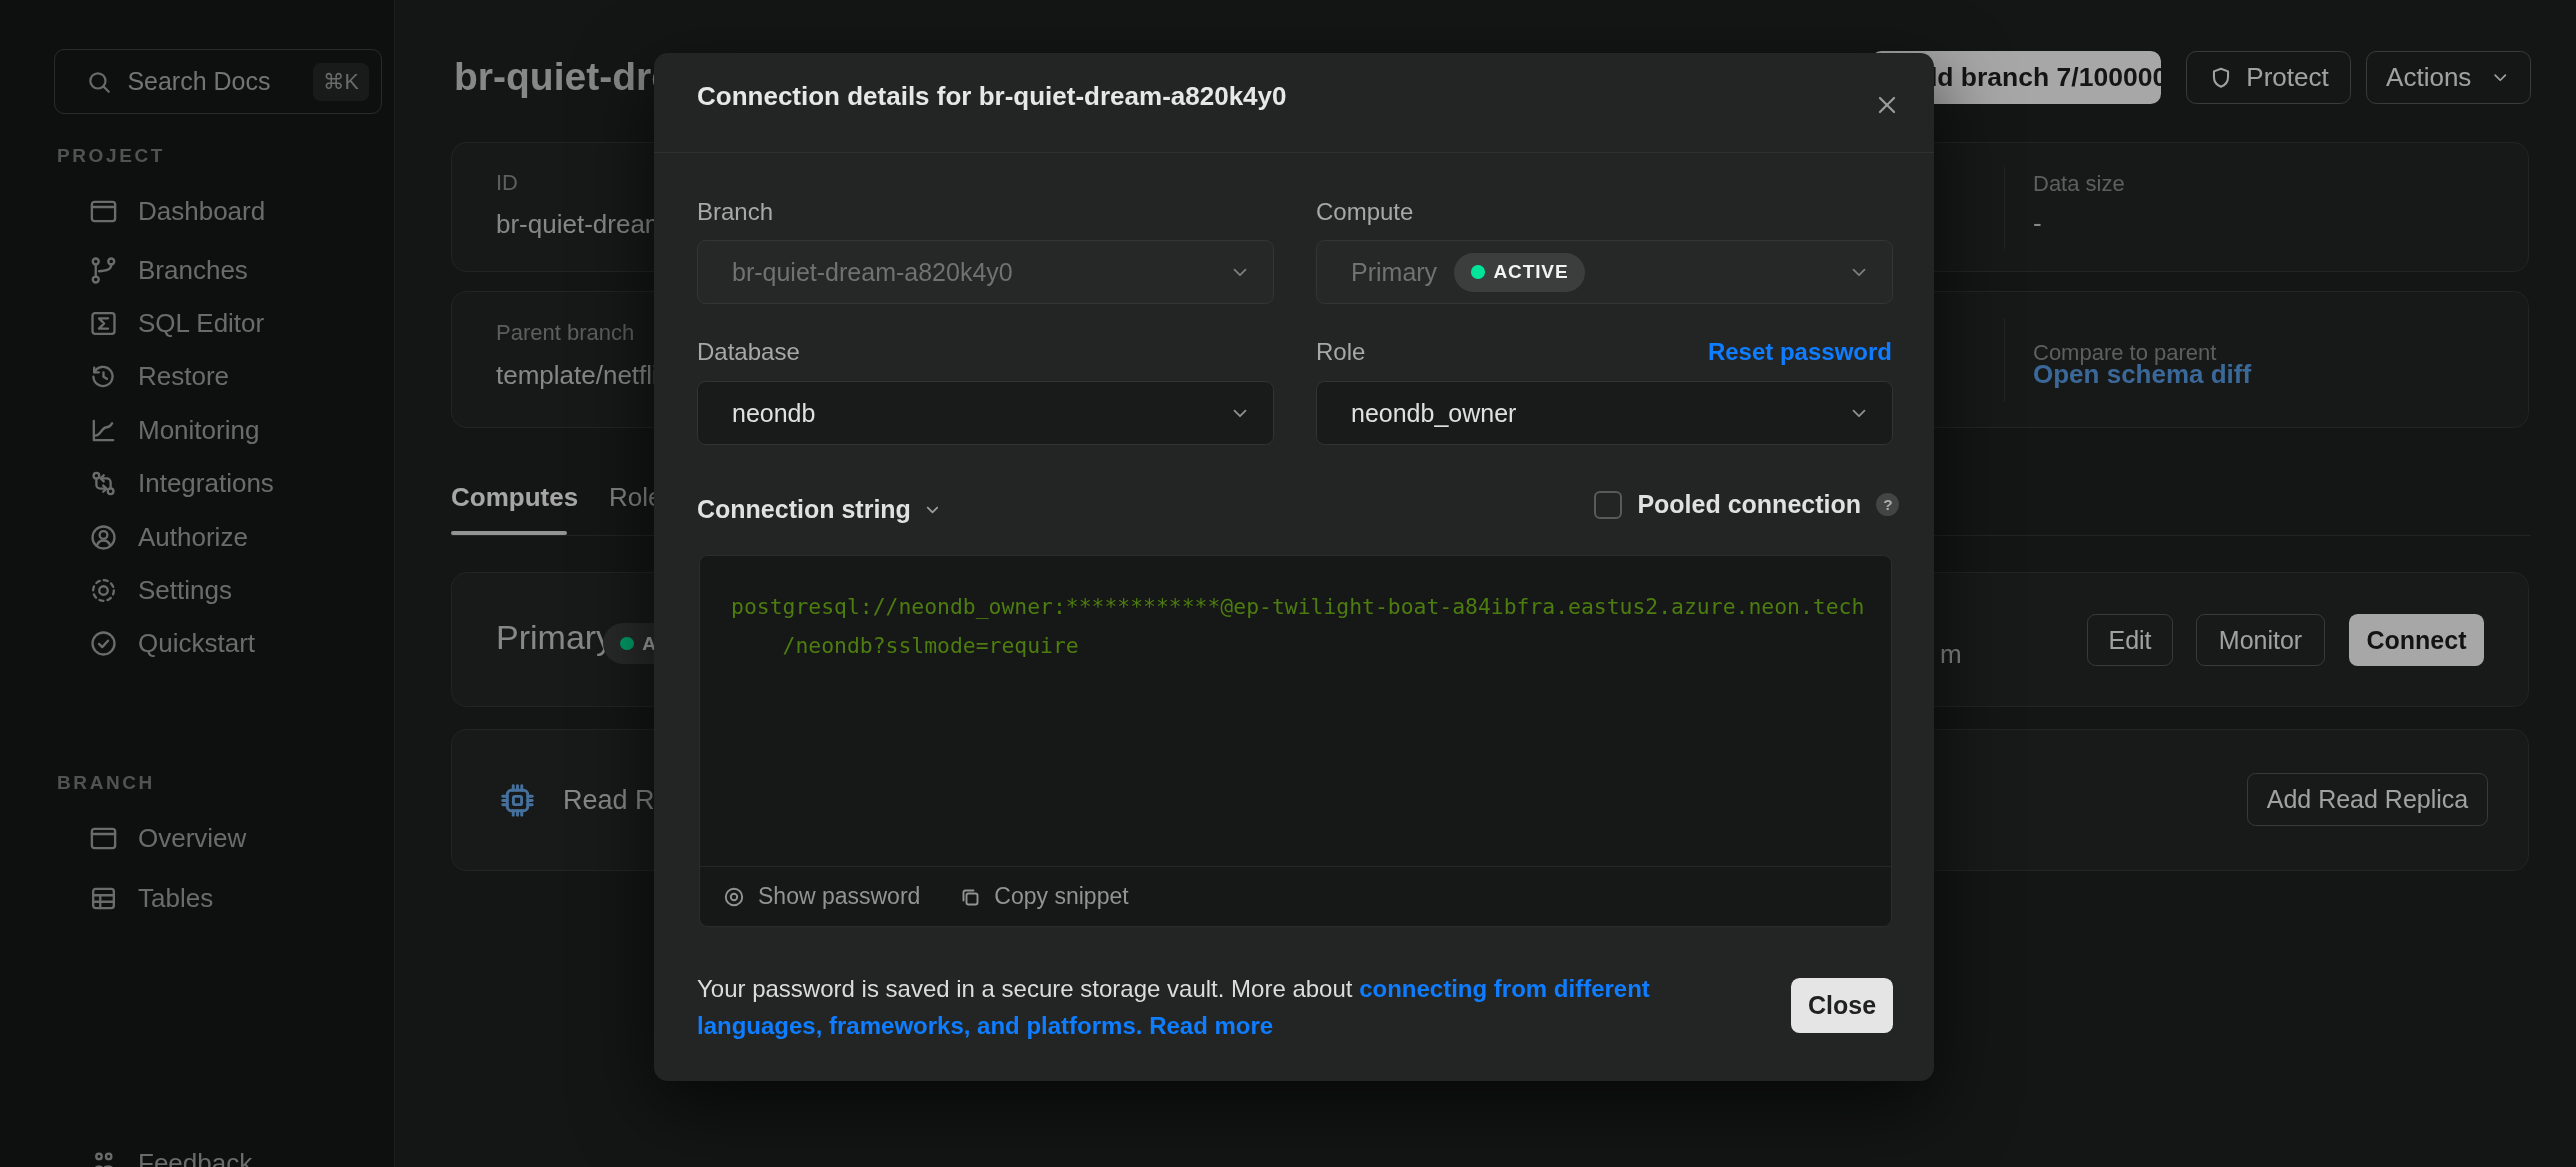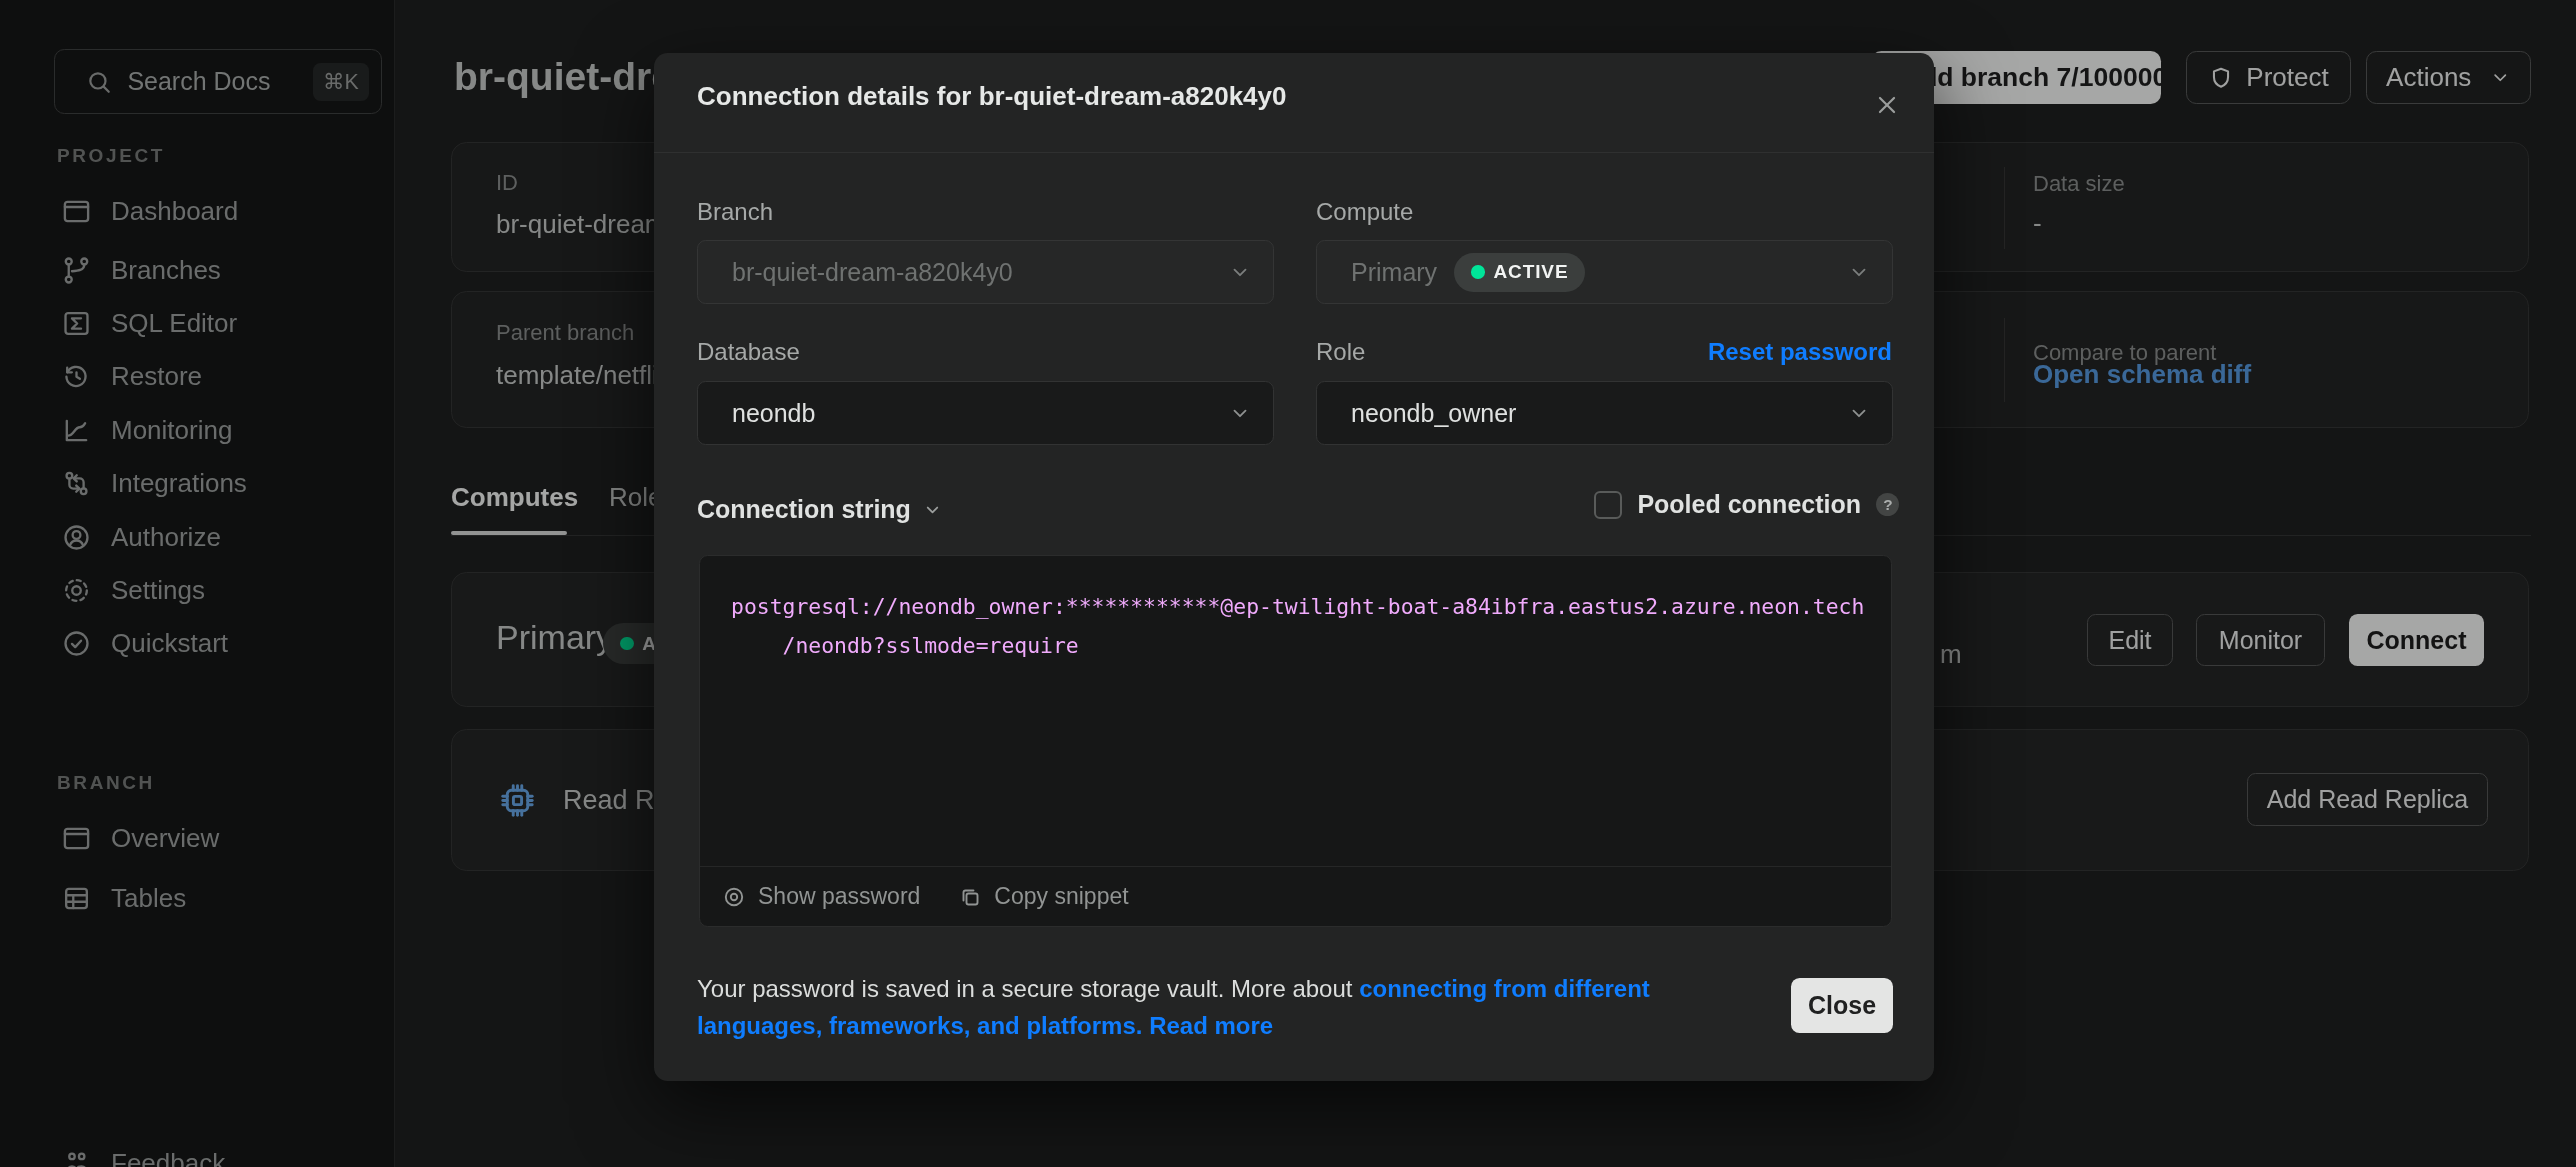--- a/index.html
+++ b/index.html
@@ -8,21 +8,21 @@
   .abs{position:absolute;}
   svg{display:block;stroke-linecap:round;stroke-linejoin:round;}
 
   
   .sidebar{position:absolute;left:0;top:0;width:394px;height:1167px;background:#161717;border-right:0.9px solid #2a2b2b;}
   .search{position:absolute;left:54px;top:49px;width:283px;height:63px;border:0.9px solid #3f4141;border-radius:10.3px;
           display:flex;align-items:center;gap:15.4px;padding:0 12px 0 31px;}
   .search-text{font-size:25px;color:#a9adac;}
   .kbd{margin-left:auto;background:#262828;border-radius:7.7px;padding:6px 10.3px;font-size:21.4px;color:#9b9e9d;}
   .side-section{position:absolute;left:57px;font-size:19px;font-weight:700;letter-spacing:2.6px;color:#787b7a;}
-  .nav-item{position:absolute;left:0;width:394px;height:53px;display:flex;align-items:center;gap:19px;padding-left:61px;box-sizing:border-box;cursor:pointer;}
+  .nav-item{position:absolute;left:0;width:394px;height:53px;display:flex;align-items:center;gap:19px;padding-left:88px;box-sizing:border-box;cursor:pointer;}
   .nav-item .nicon{width:31px;height:31px;color:#9ca09f;flex:0 0 31px;}
   .nav-item .nlabel{font-size:26px;color:#9ca09f;}
 
   
   .page-title{position:absolute;left:454px;top:55px;font-size:39px;font-weight:700;color:#c6c9c8;white-space:nowrap;}
   .topbtn{position:absolute;top:51px;height:53px;border-radius:10.3px;display:flex;align-items:center;justify-content:center;
           gap:12px;font-size:26px;color:#eceeed;border:0.9px solid #565858;box-sizing:border-box;background:#202121;cursor:pointer;}
   .btn-addbranch{left:1871px;width:290px;background:#f5f6f5;border:none;color:#1f2020;font-weight:600;font-size:26.5px;
                  justify-content:flex-start;padding-left:31px;white-space:nowrap;overflow:hidden;}
   .card{position:absolute;left:451px;width:2078px;background:#232424;border:0.9px solid #343535;border-radius:15.4px;box-sizing:border-box;}
@@ -58,21 +58,21 @@
   .reset-link{position:absolute;font-size:24px;font-weight:600;}
   .conn-label{position:absolute;left:43px;top:442px;display:flex;align-items:center;gap:12px;font-size:25px;font-weight:600;color:#e0e2e1;cursor:pointer;}
   .pooled{position:absolute;left:940px;top:437px;display:flex;align-items:center;gap:15.4px;cursor:pointer;}
   .pc-box{width:28px;height:28px;border:2.6px solid #595b5a;border-radius:6px;box-sizing:border-box;background:transparent;}
   .pc-label{font-size:25px;font-weight:600;color:#e0e2e1;}
   .pc-help{width:23px;height:23px;border-radius:50%;background:#434544;color:#abaead;font-size:15.4px;font-weight:700;
            display:flex;align-items:center;justify-content:center;}
   .codebox{position:absolute;left:45px;top:502px;width:1193px;height:372px;background:#161717;border:0.9px solid #2b2c2c;
            border-radius:8.6px;box-sizing:border-box;}
   .codebox pre{margin:0;padding:31px 26px 0 31px;font-family:"DejaVu Sans Mono","Liberation Mono",monospace;
-               font-size:21.4px;line-height:39px;color:#f0abfc;white-space:pre-wrap;word-break:break-all;}
+               font-size:21.4px;line-height:39px;color:#4d7c0f;white-space:pre-wrap;word-break:break-all;}
   .code-toolbar{position:absolute;left:0;bottom:0;width:100%;height:60px;border-top:0.9px solid #262727;
                 display:flex;align-items:center;gap:38px;padding-left:22px;box-sizing:border-box;}
   .tool-item{display:flex;align-items:center;gap:12px;font-size:23px;color:#919493;cursor:pointer;}
   .tool-item svg{color:#919493;}
   .modal-footer{position:absolute;left:43px;top:917px;width:1095px;font-size:24px;line-height:37px;color:#dbdddc;}
   .close-btn{position:absolute;left:1137px;top:925px;width:102px;height:55px;background:#e4e5e4;border-radius:8.6px;
              display:flex;align-items:center;justify-content:center;font-size:25px;font-weight:600;color:#202121;cursor:pointer;}
 </style>
 </head>
 <body>

